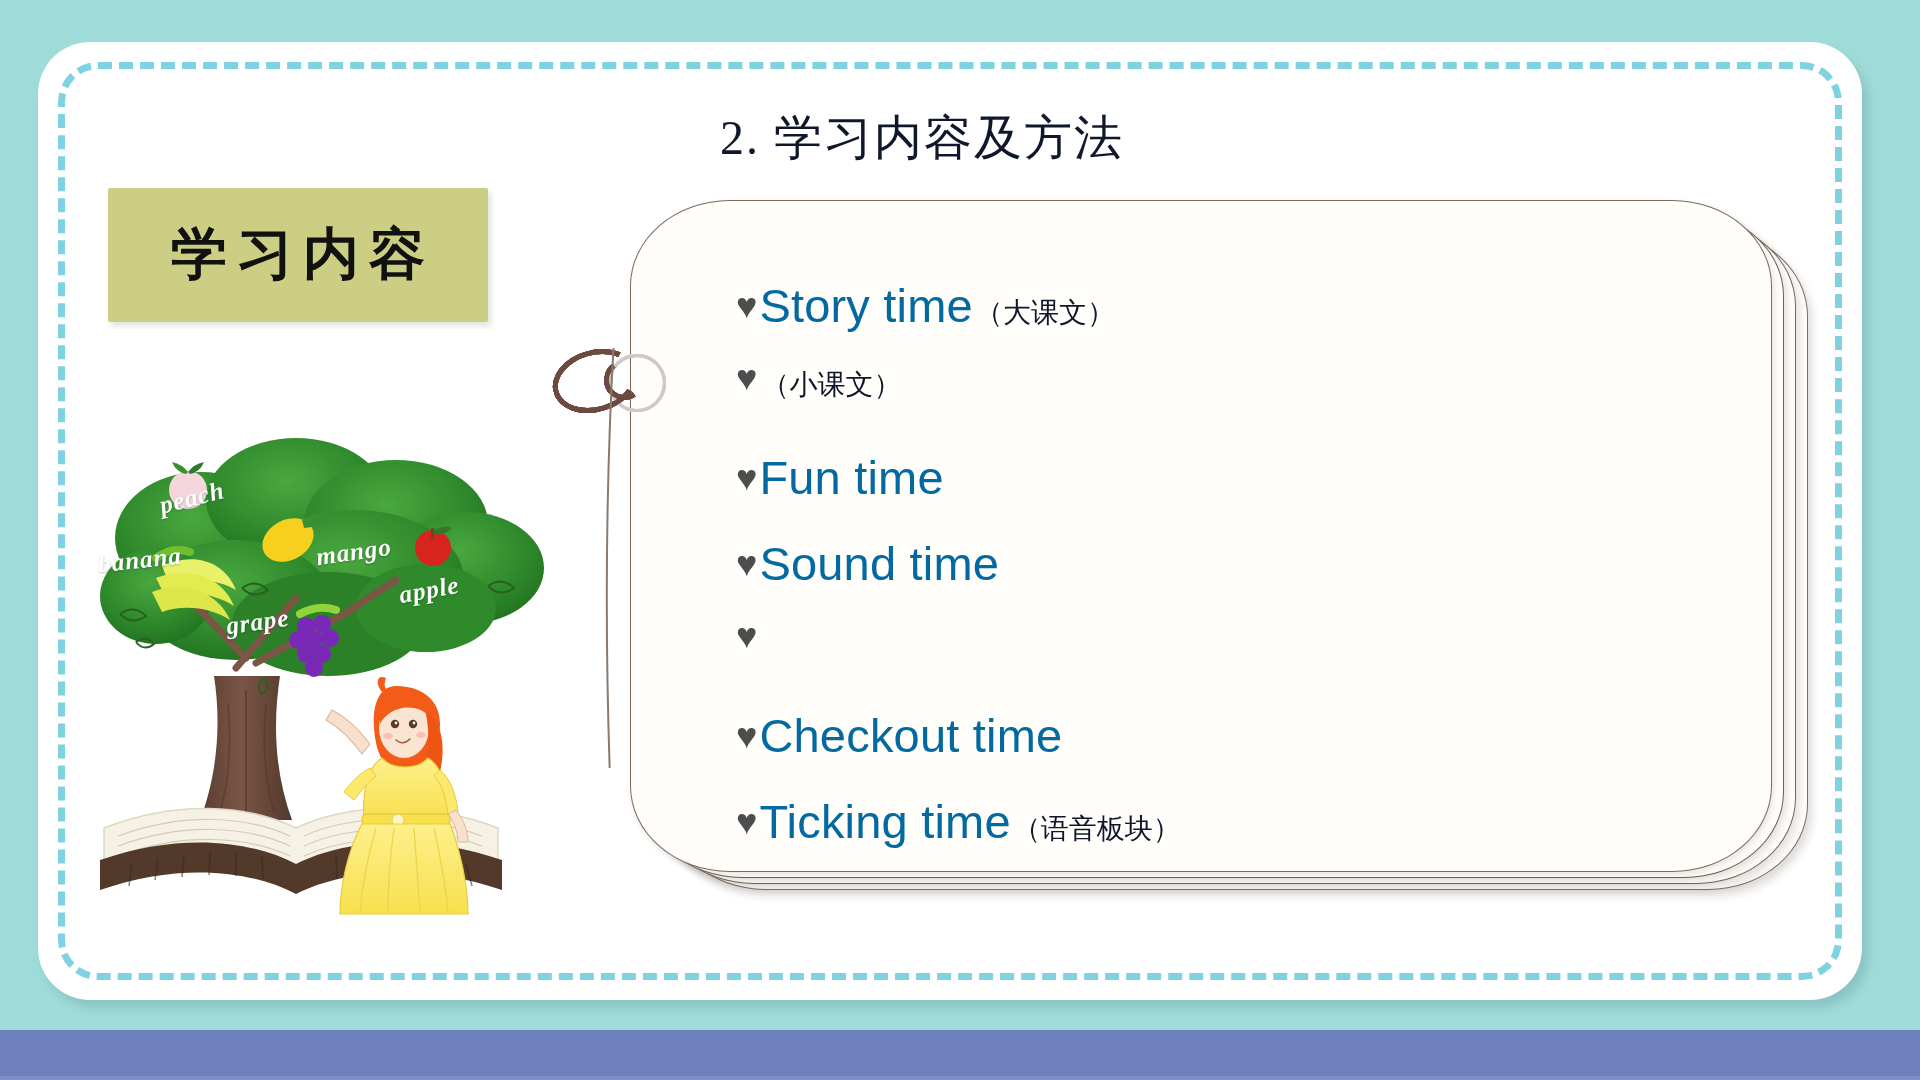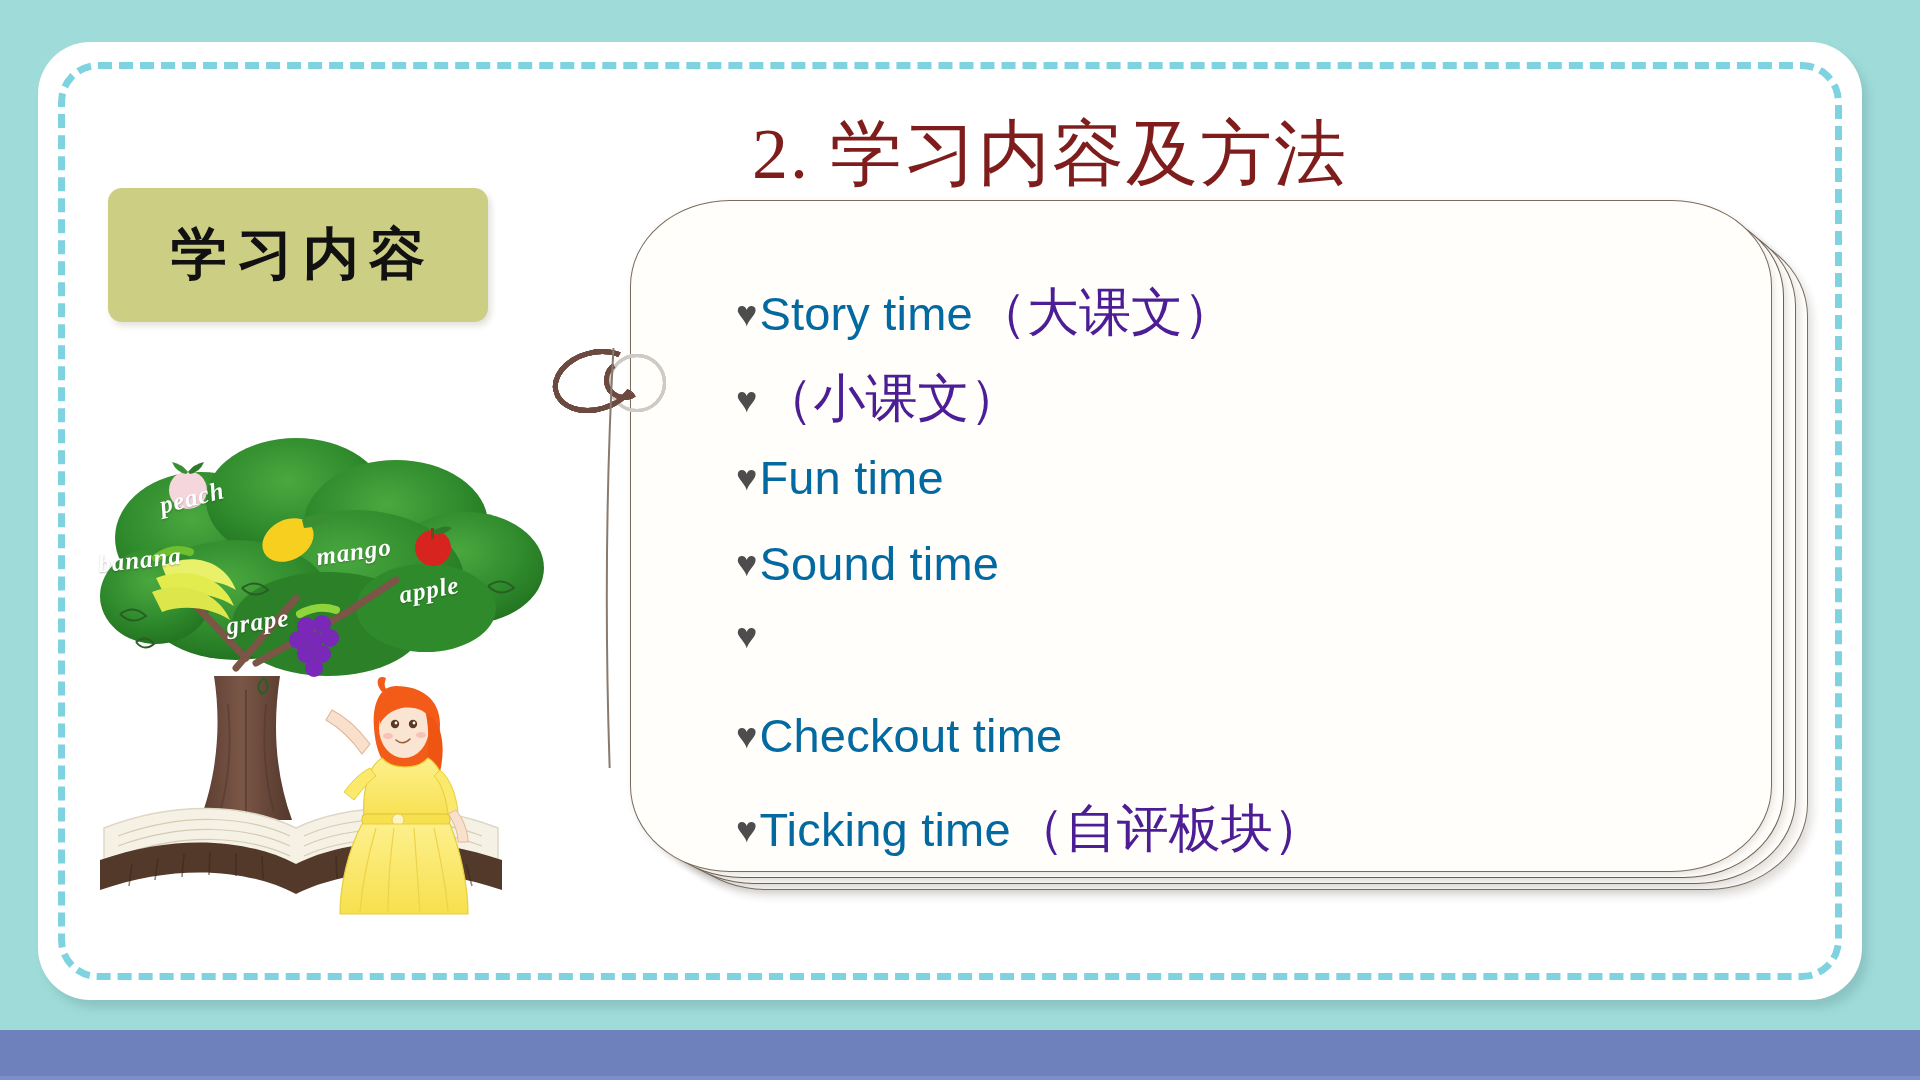--- a/index.html
+++ b/index.html
@@ -33,34 +33,34 @@
   }
   #card-dash {
     position:absolute;
     left:20px; top:20px; right:20px; bottom:20px;
     border:7px dashed #7fd2e0;
     border-radius:40px;
   }
   
   #title {
     position:absolute;
-    left:752px; top:106px;
+    left:720px; top:106px;
     font-family:"Liberation Serif", serif;
-    font-size:72px;
-    color:#7f1d1d;
+    font-size:48px;
+    color:#0f172a;
     letter-spacing:2px;
     white-space:nowrap;
   }
   
   #badge {
     position:absolute;
     left:108px; top:188px;
     width:380px; height:134px;
     background:#ccce83;
-    border-radius:14px;
+    border-radius:2px;
     display:flex; align-items:center; justify-content:center;
     box-shadow:3px 4px 6px rgba(90,90,60,0.18);
   }
   #badge-label {
     font-family:"Liberation Serif", serif;
     font-size:56px; font-weight:bold; color:#111;
     letter-spacing:10px; text-indent:10px;
   }
   
   #notepad { position:absolute; left:630px; top:200px; width:1210px; height:720px; }
@@ -112,21 +112,21 @@
   .heart {
     font-size:36px; color:#4d4d4d; line-height:1;
     margin-right:2px; transform:translateY(-4px);
   }
   .bullet-en {
     font-size:47px; color:#0369a1;
     font-family:"Liberation Sans", sans-serif;
     letter-spacing:.2px;
   }
   .bullet-cn {
-    font-size:52px; color:#4c1d95;
+    font-size:28px; color:#0f172a;
     font-family:"Liberation Serif", serif;
     margin-left:2px;
   }
   .bullet-cn.gap { margin-left:22px; }
   
   #illustration { position:absolute; left:96px; top:428px; width:470px; height:490px; }
   .lbl {
     position:absolute; color:#fff;
     font-family:"Liberation Serif", serif;
     font-style:italic; font-weight:bold;
@@ -212,21 +212,21 @@
       <span class="bullet-cn"></span>
     </div>
     <div class="bullet-row">
       <span class="heart">♥</span>
       <span class="bullet-en">Checkout time</span>
       <span class="bullet-cn"></span>
     </div>
     <div class="bullet-row">
       <span class="heart">♥</span>
       <span class="bullet-en">Ticking time</span>
-      <span class="bullet-cn">（自评板块）</span>
+      <span class="bullet-cn">（语音板块）</span>
     </div>
   </div>
 
   <div id="illustration">
     <svg width="470" height="490" viewBox="0 0 470 490">
       <defs>
         <radialGradient id="leafg" cx="45%" cy="35%" r="70%">
           <stop offset="0%" stop-color="#4aa83f"></stop>
           <stop offset="60%" stop-color="#2f8a2c"></stop>
           <stop offset="100%" stop-color="#21701f"></stop>

